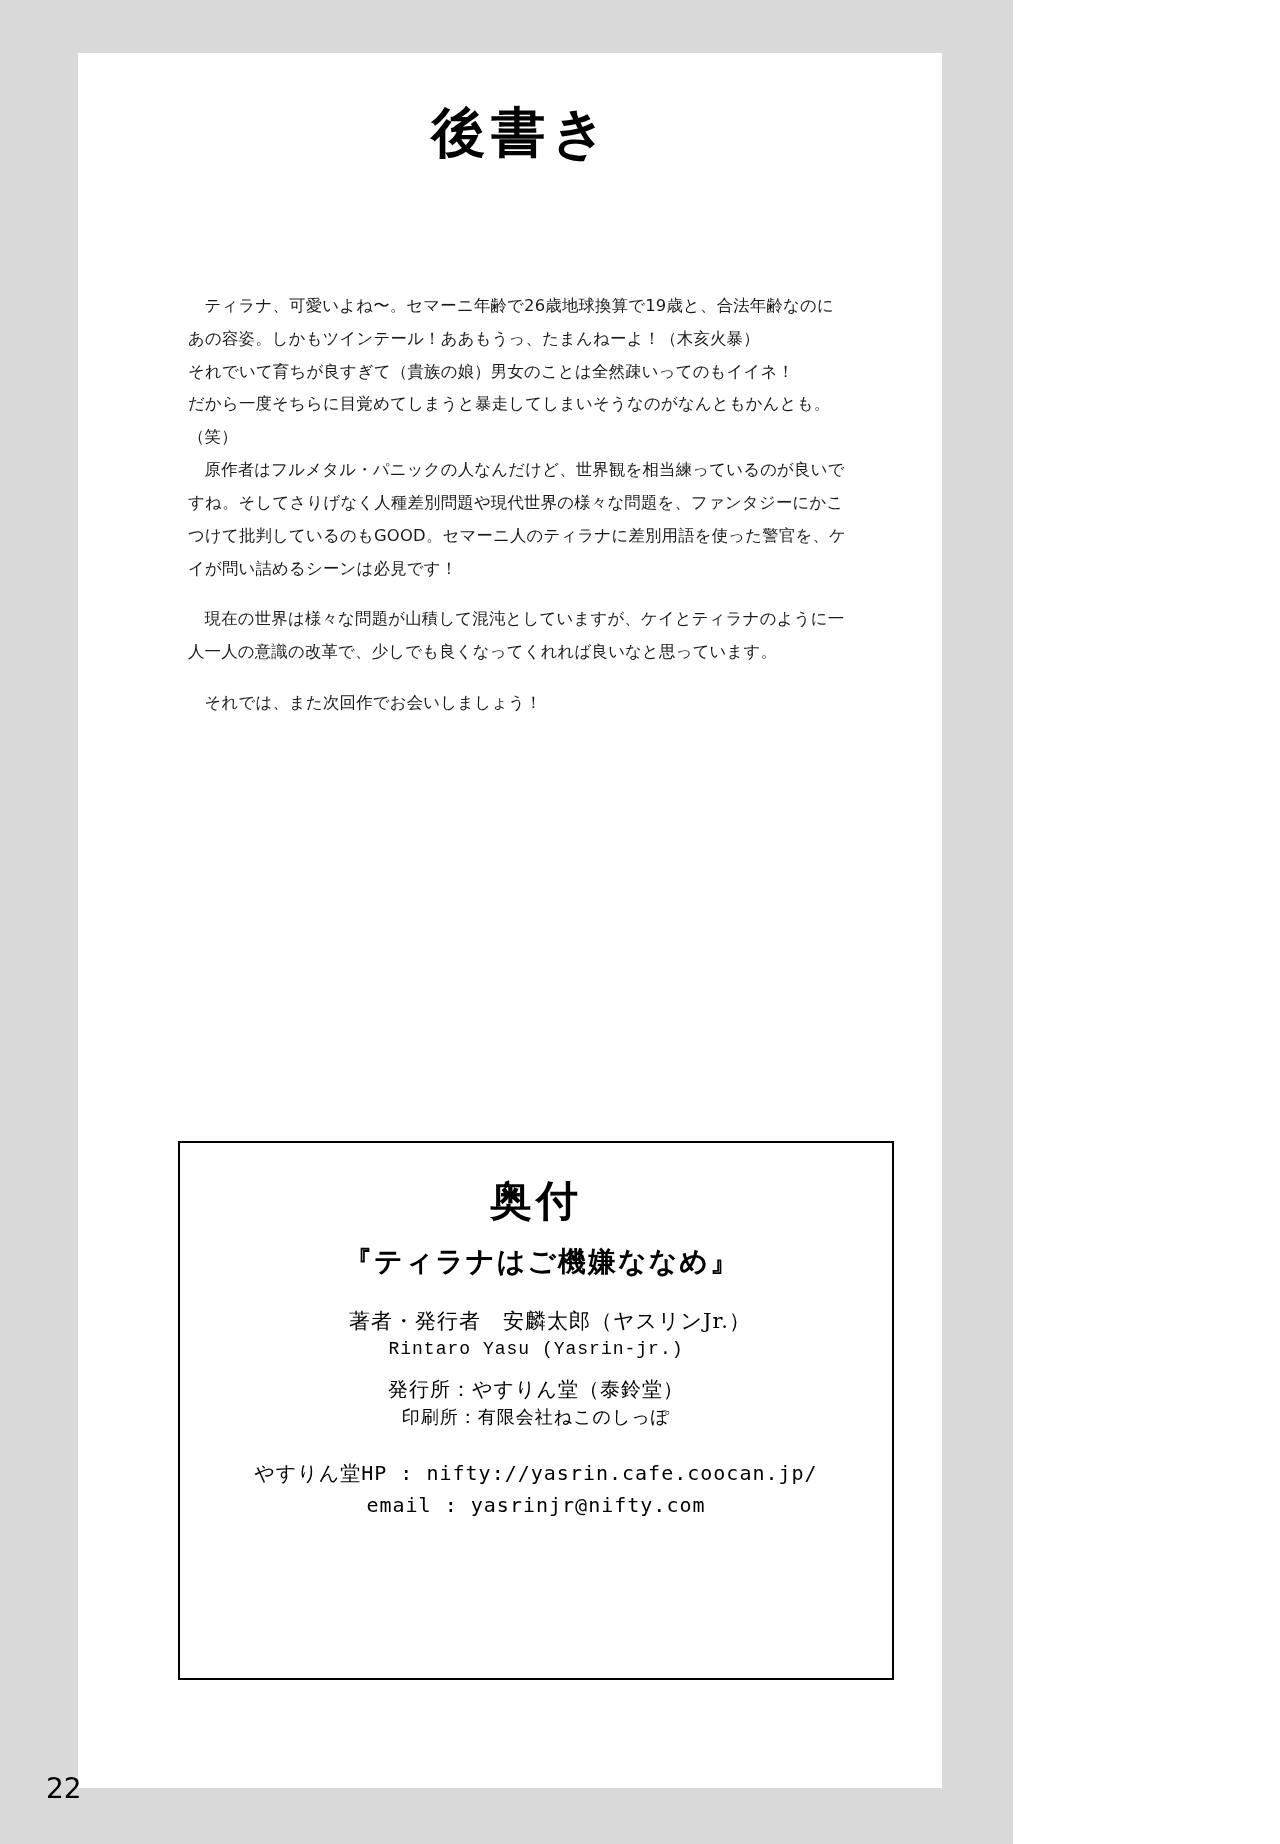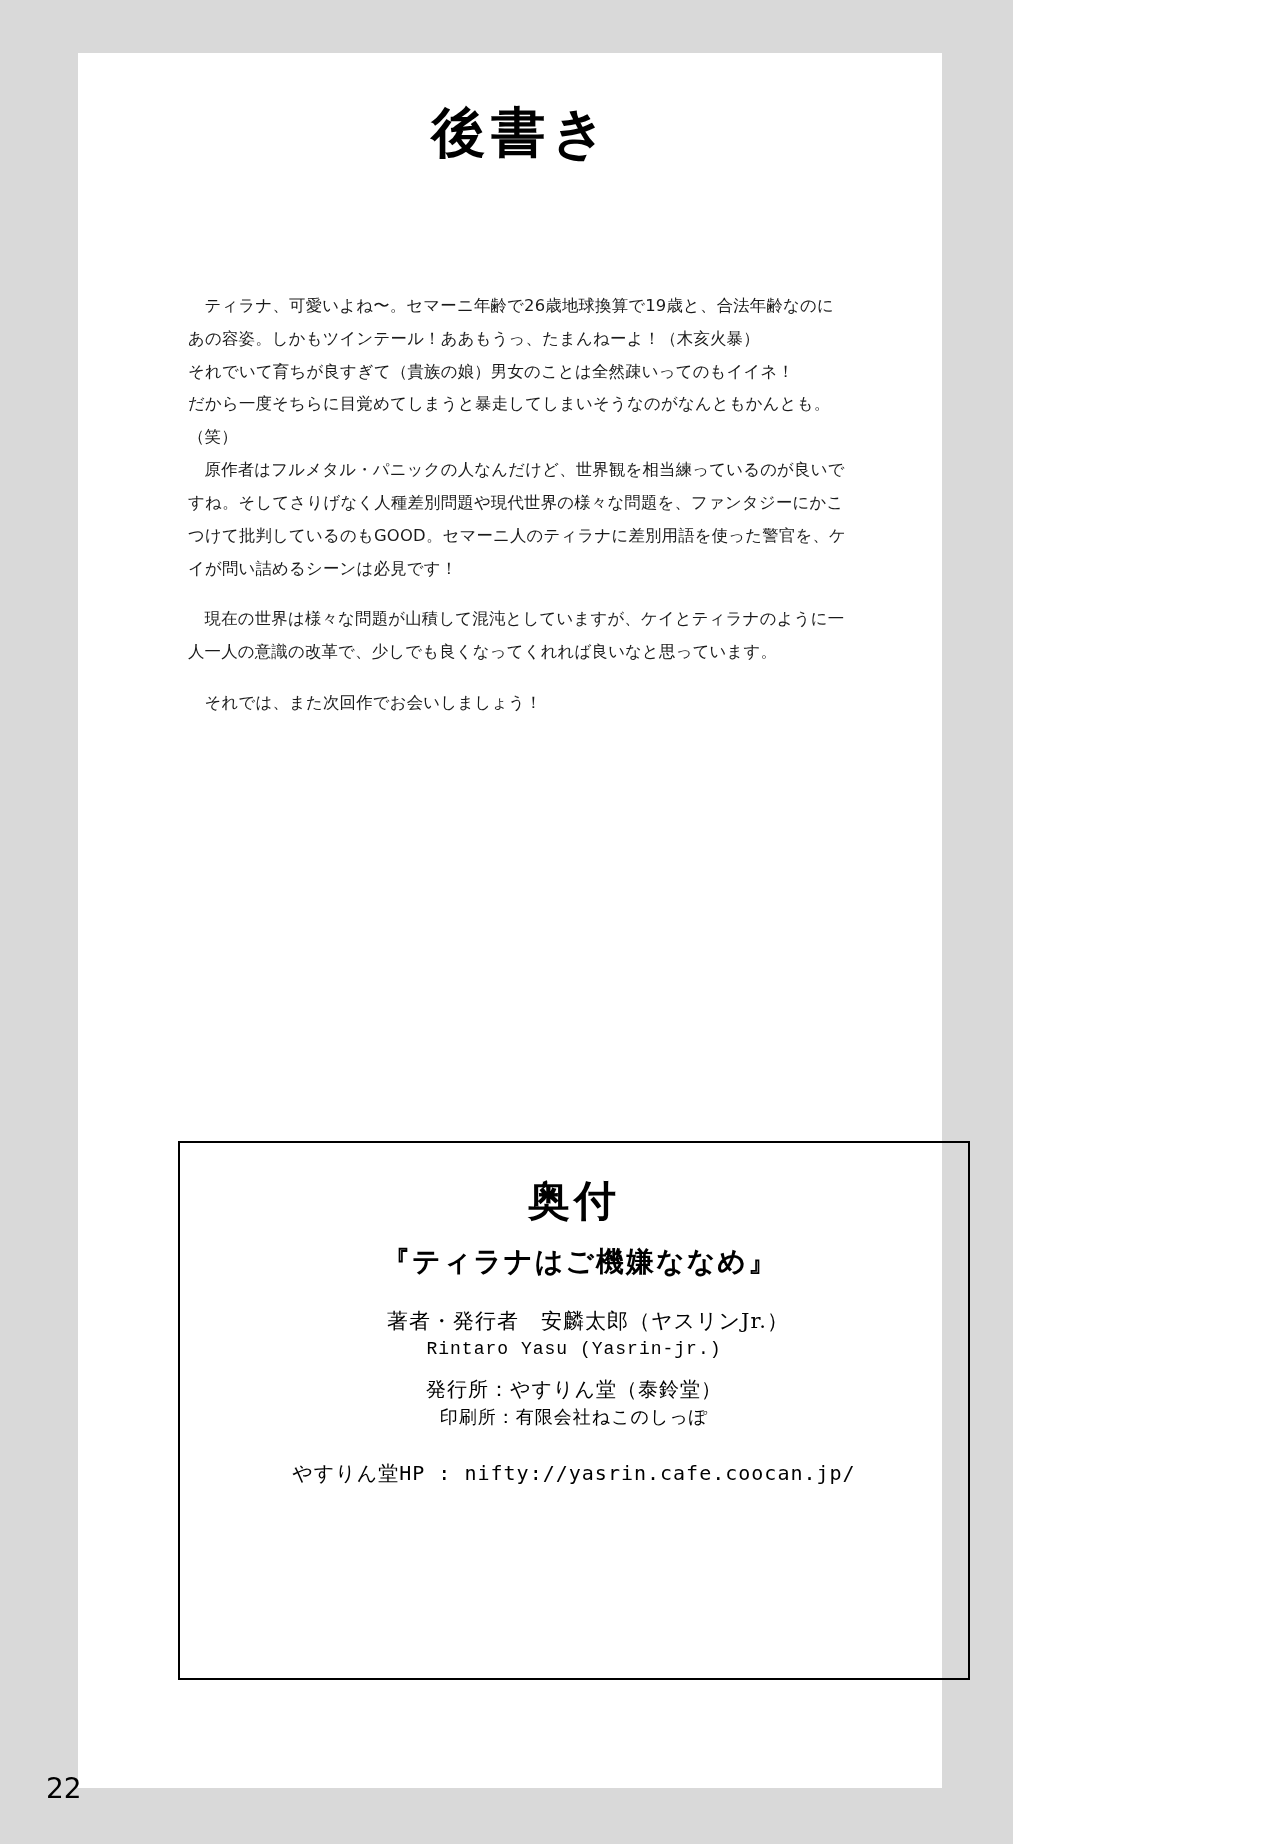--- a/index.html
+++ b/index.html
@@ -110,21 +110,21 @@
   }
   .body-text p.last {
     margin-bottom: 0;
   }
 
   
   .colophon {
     position: absolute;
     left: 178px;
     top: 1141px;
-    width: 792px;
+    width: 716px;
     height: 539px;
     border: 2px solid #000000;
     box-sizing: border-box;
     text-align: center;
     font-family: "DejaVu Sans", "Liberation Sans", sans-serif;
   }
   .colo-title {
     margin-top: 30px;
     font-weight: bold;
     font-size: 42px;
@@ -222,17 +222,18 @@
   </div>
 
   <div class="colophon">
     <div class="colo-title">奥付</div>
     <div class="colo-work">『ティラナはご機嫌ななめ』</div>
     <div class="colo-author">著者・発行者　安麟太郎（ヤスリンJr.）</div>
     <div class="colo-author-roman">Rintaro Yasu (Yasrin-jr.)</div>
     <div class="colo-publisher">発行所：やすりん堂（泰鈴堂）</div>
     <div class="colo-printer">印刷所：有限会社ねこのしっぽ</div>
     <div class="colo-hp">やすりん堂HP : nifty://yasrin.cafe.coocan.jp/</div>
+    <div class="colo-email">email : yasrinjr@nifty.com</div>
   </div>
 
   <div class="page-number">22</div>
 
 </div>
 
 </body></html>

